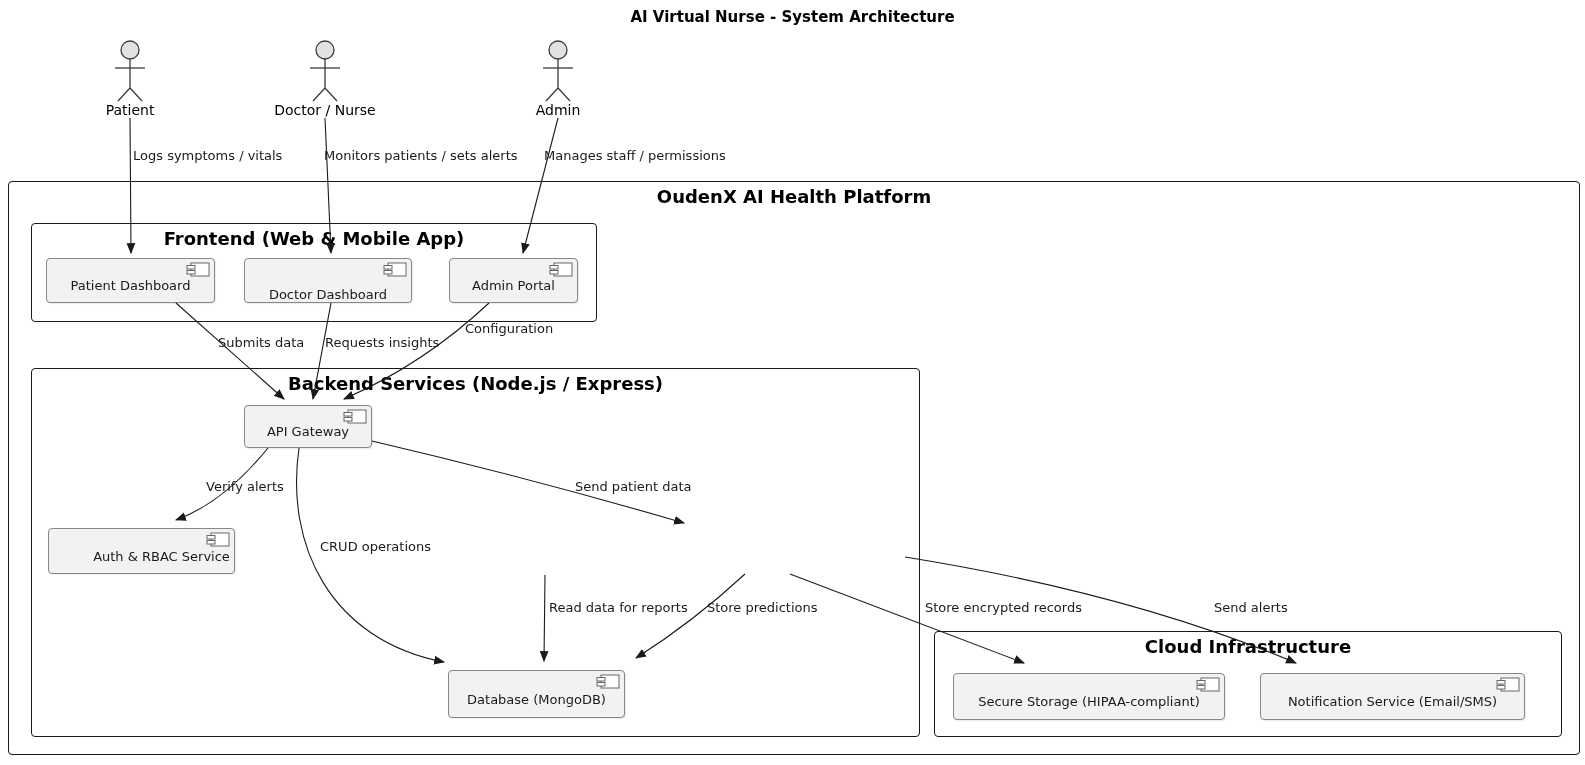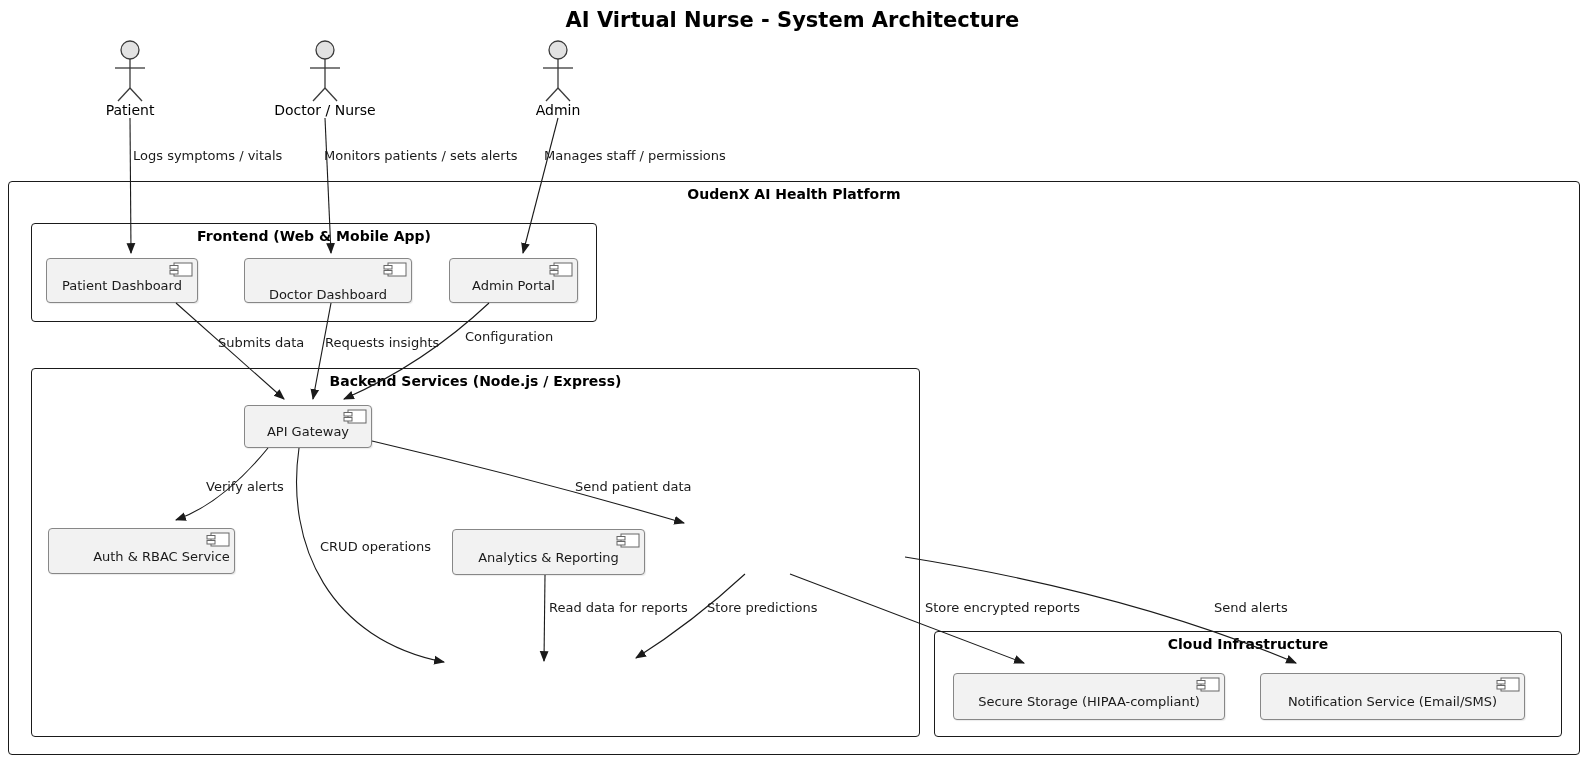--- a/index.html
+++ b/index.html
@@ -2,28 +2,28 @@
 <html><head>
 <meta charset="utf-8">
 <style>
   html,body{margin:0;padding:0;background:#fff;}
   #canvas{
     position:relative;width:1585px;height:765px;background:#fff;
     font-family:"DejaVu Sans", sans-serif;color:#1a1a1a;overflow:hidden;
   }
   .diagram-title{
     position:absolute;left:0;top:8px;width:100%;text-align:center;
-    font-size:21px;font-weight:bold;color:#000;
+    font-size:15px;font-weight:bold;color:#000;
   }
   .group-box{
     position:absolute;border:1.5px solid #1a1a1a;border-radius:4px;background:transparent;
   }
   .group-title{
     position:absolute;left:0;top:4px;width:100%;text-align:center;
-    font-size:14px;font-weight:bold;color:#000;white-space:nowrap;
+    font-size:18px;font-weight:bold;color:#000;white-space:nowrap;
   }
   .component{
     position:absolute;background:#f2f2f2;border:1px solid #878787;border-radius:4px;
     display:flex;align-items:center;justify-content:center;
     font-size:13px;white-space:nowrap;padding-top:10px;box-sizing:border-box;
     box-shadow:1px 1px 1px rgba(0,0,0,0.08);
   }
   .component .comp-icon{position:absolute;top:3px;right:4px;}
   .actor-label{
     position:absolute;width:200px;text-align:center;font-size:14px;color:#000;white-space:nowrap;
@@ -46,21 +46,21 @@
   <div class="group-box" style="left:31px;top:223px;width:564px;height:97px;border-width:1.2px;">
     <div class="group-title">Frontend (Web &amp; Mobile App)</div>
   </div>
   <div class="group-box" style="left:31px;top:368px;width:887px;height:367px;border-width:1.2px;">
     <div class="group-title">Backend Services (Node.js / Express)</div>
   </div>
   <div class="group-box" style="left:934px;top:631px;width:626px;height:104px;border-width:1.2px;">
     <div class="group-title">Cloud Infrastructure</div>
   </div>
 
-  <div class="component" style="left:46px;top:258px;width:152px;height:45px;">
+  <div class="component" style="left:46px;top:258px;width:169px;height:45px;">
     <span class="comp-icon"><svg width="26" height="16" viewBox="0 0 26 16">
           <rect x="7" y="1" width="18" height="13" fill="#fff" stroke="#666"></rect>
           <rect x="3" y="3.5" width="8" height="3.5" fill="#fff" stroke="#666"></rect>
           <rect x="3" y="8.5" width="8" height="3.5" fill="#fff" stroke="#666"></rect>
         </svg></span>
     <span>Patient Dashboard</span>
   </div>
   <div class="component" style="left:244px;top:258px;width:168px;height:45px;align-items:flex-end;">
     <span class="comp-icon"><svg width="26" height="16" viewBox="0 0 26 16">
           <rect x="7" y="1" width="18" height="13" fill="#fff" stroke="#666"></rect>
@@ -86,27 +86,27 @@
     <span>API Gateway</span>
   </div>
   <div class="component" style="left:48px;top:528px;width:187px;height:46px;padding-left:40px;">
     <span class="comp-icon"><svg width="26" height="16" viewBox="0 0 26 16">
           <rect x="7" y="1" width="18" height="13" fill="#fff" stroke="#666"></rect>
           <rect x="3" y="3.5" width="8" height="3.5" fill="#fff" stroke="#666"></rect>
           <rect x="3" y="8.5" width="8" height="3.5" fill="#fff" stroke="#666"></rect>
         </svg></span>
     <span>Auth &amp; RBAC Service</span>
   </div>
-  <div class="component" style="left:452px;top:529px;width:193px;height:46px;">
+  <div class="component" style="left:448px;top:670px;width:177px;height:48px;">
     <span class="comp-icon"><svg width="26" height="16" viewBox="0 0 26 16">
           <rect x="7" y="1" width="18" height="13" fill="#fff" stroke="#666"></rect>
           <rect x="3" y="3.5" width="8" height="3.5" fill="#fff" stroke="#666"></rect>
           <rect x="3" y="8.5" width="8" height="3.5" fill="#fff" stroke="#666"></rect>
         </svg></span>
-    <span>Analytics &amp; Reporting</span>
+    <span>Database (MongoDB)</span>
   </div>
   <div class="component" style="left:953px;top:673px;width:272px;height:47px;">
     <span class="comp-icon"><svg width="26" height="16" viewBox="0 0 26 16">
           <rect x="7" y="1" width="18" height="13" fill="#fff" stroke="#666"></rect>
           <rect x="3" y="3.5" width="8" height="3.5" fill="#fff" stroke="#666"></rect>
           <rect x="3" y="8.5" width="8" height="3.5" fill="#fff" stroke="#666"></rect>
         </svg></span>
     <span>Secure Storage (HIPAA-compliant)</span>
   </div>
   <div class="component" style="left:1260px;top:673px;width:265px;height:47px;">
@@ -120,27 +120,27 @@
 
   <div class="actor-label" style="left:30px;top:102px;">Patient</div>
   <div class="actor-label" style="left:225px;top:102px;">Doctor / Nurse</div>
   <div class="actor-label" style="left:458px;top:102px;">Admin</div>
 
   <div class="edge-label" style="left:133px;top:148px;">Logs symptoms / vitals</div>
   <div class="edge-label" style="left:324px;top:148px;">Monitors patients / sets alerts</div>
   <div class="edge-label" style="left:544px;top:148px;">Manages staff / permissions</div>
   <div class="edge-label" style="left:218px;top:335px;">Submits data</div>
   <div class="edge-label" style="left:325px;top:335px;">Requests insights</div>
-  <div class="edge-label" style="left:465px;top:329px;">Configuration</div>
+  <div class="edge-label" style="left:465px;top:321px;">Configuration</div>
   <div class="edge-label" style="left:206px;top:479px;">Verify alerts</div>
   <div class="edge-label" style="left:320px;top:539px;">CRUD operations</div>
   <div class="edge-label" style="left:575px;top:479px;text-align:right;">Send patient data</div>
   <div class="edge-label" style="left:549px;top:600px;">Read data for reports</div>
   <div class="edge-label" style="left:707px;top:600px;">Store predictions</div>
-  <div class="edge-label" style="left:925px;top:600px;">Store encrypted reports</div>
+  <div class="edge-label" style="left:925px;top:600px;">Store encrypted records</div>
   <div class="edge-label" style="left:1205px;top:600px;margin-left:9px;">Send alerts</div>
 
   <svg class="overlay" width="1585" height="765" viewBox="0 0 1585 765">
     <defs>
       <marker id="arrow" viewBox="0 0 10 10" refX="9" refY="5" markerWidth="10" markerHeight="10" orient="auto-start-reverse">
         <path d="M0,1 L10,5 L0,9 z" fill="#1a1a1a"></path>
       </marker>
     </defs>
 
     <g stroke="#3a3a3a" stroke-width="1.3" fill="none">

